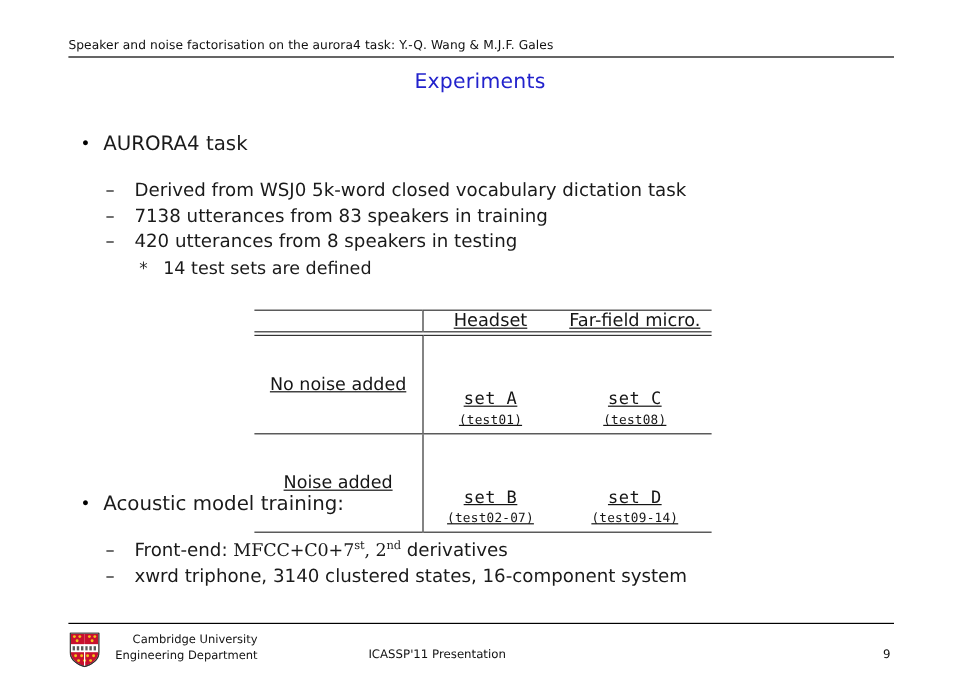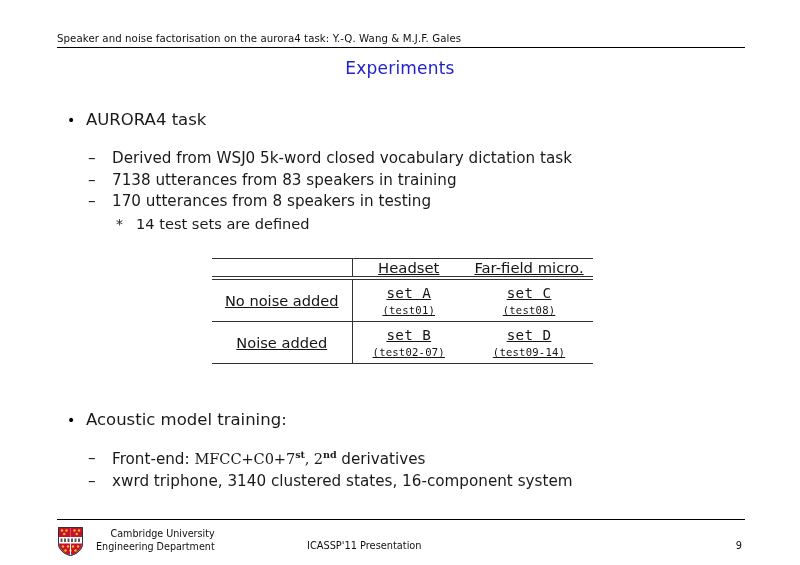--- a/index.html
+++ b/index.html
@@ -111,21 +111,21 @@
   }
   .gap-md { height: 16px; }
 
   .mathy {
     font-family: "DejaVu Serif", serif;
     font-size: 14.6px;
     letter-spacing: -0.1px;
   }
   .mathy sup {
     font-size: 9.6px;
-    font-weight: bold;
+    font-weight: normal;
     vertical-align: super;
     line-height: 0;
   }
 
   
   .table-wrap {
     position: absolute;
     left: 212px;
     top: 258px;
     width: 381px;
@@ -175,20 +175,21 @@
 
   .midrule td { border-top: 1.1px solid #333; height: 0; padding: 0; font-size:0; line-height:0;}
   .botrule td { border-top: 1.4px solid #333; height: 0; padding: 0; font-size:0; line-height:0;}
 
   .setname {
     font-family: "DejaVu Sans Mono", monospace;
     font-size: 14.2px;
     display: block;
     padding-top: 5px;
     letter-spacing: 0.4px;
+    margin-top: 40px;
   }
   .testid {
     font-family: "DejaVu Sans Mono", monospace;
     font-size: 10.6px;
     display: block;
     padding-top: 3px;
     padding-bottom: 5px;
     letter-spacing: 0.2px;
   }
 
@@ -260,21 +261,21 @@
     <div class="bullet-l2">
       <span class="mark">–</span>
       <span>Derived from WSJ0 5k-word closed vocabulary dictation task</span>
     </div>
     <div class="bullet-l2">
       <span class="mark">–</span>
       <span>7138 utterances from 83 speakers in training</span>
     </div>
     <div class="bullet-l2">
       <span class="mark">–</span>
-      <span>170 utterances from 8 speakers in testing</span>
+      <span>420 utterances from 8 speakers in testing</span>
     </div>
 
     <div class="bullet-l3">
       <span class="mark">*</span>
       <span>14 test sets are defined</span>
     </div>
   </div>
 
   <div class="table-wrap">
     <table class="tbl">

